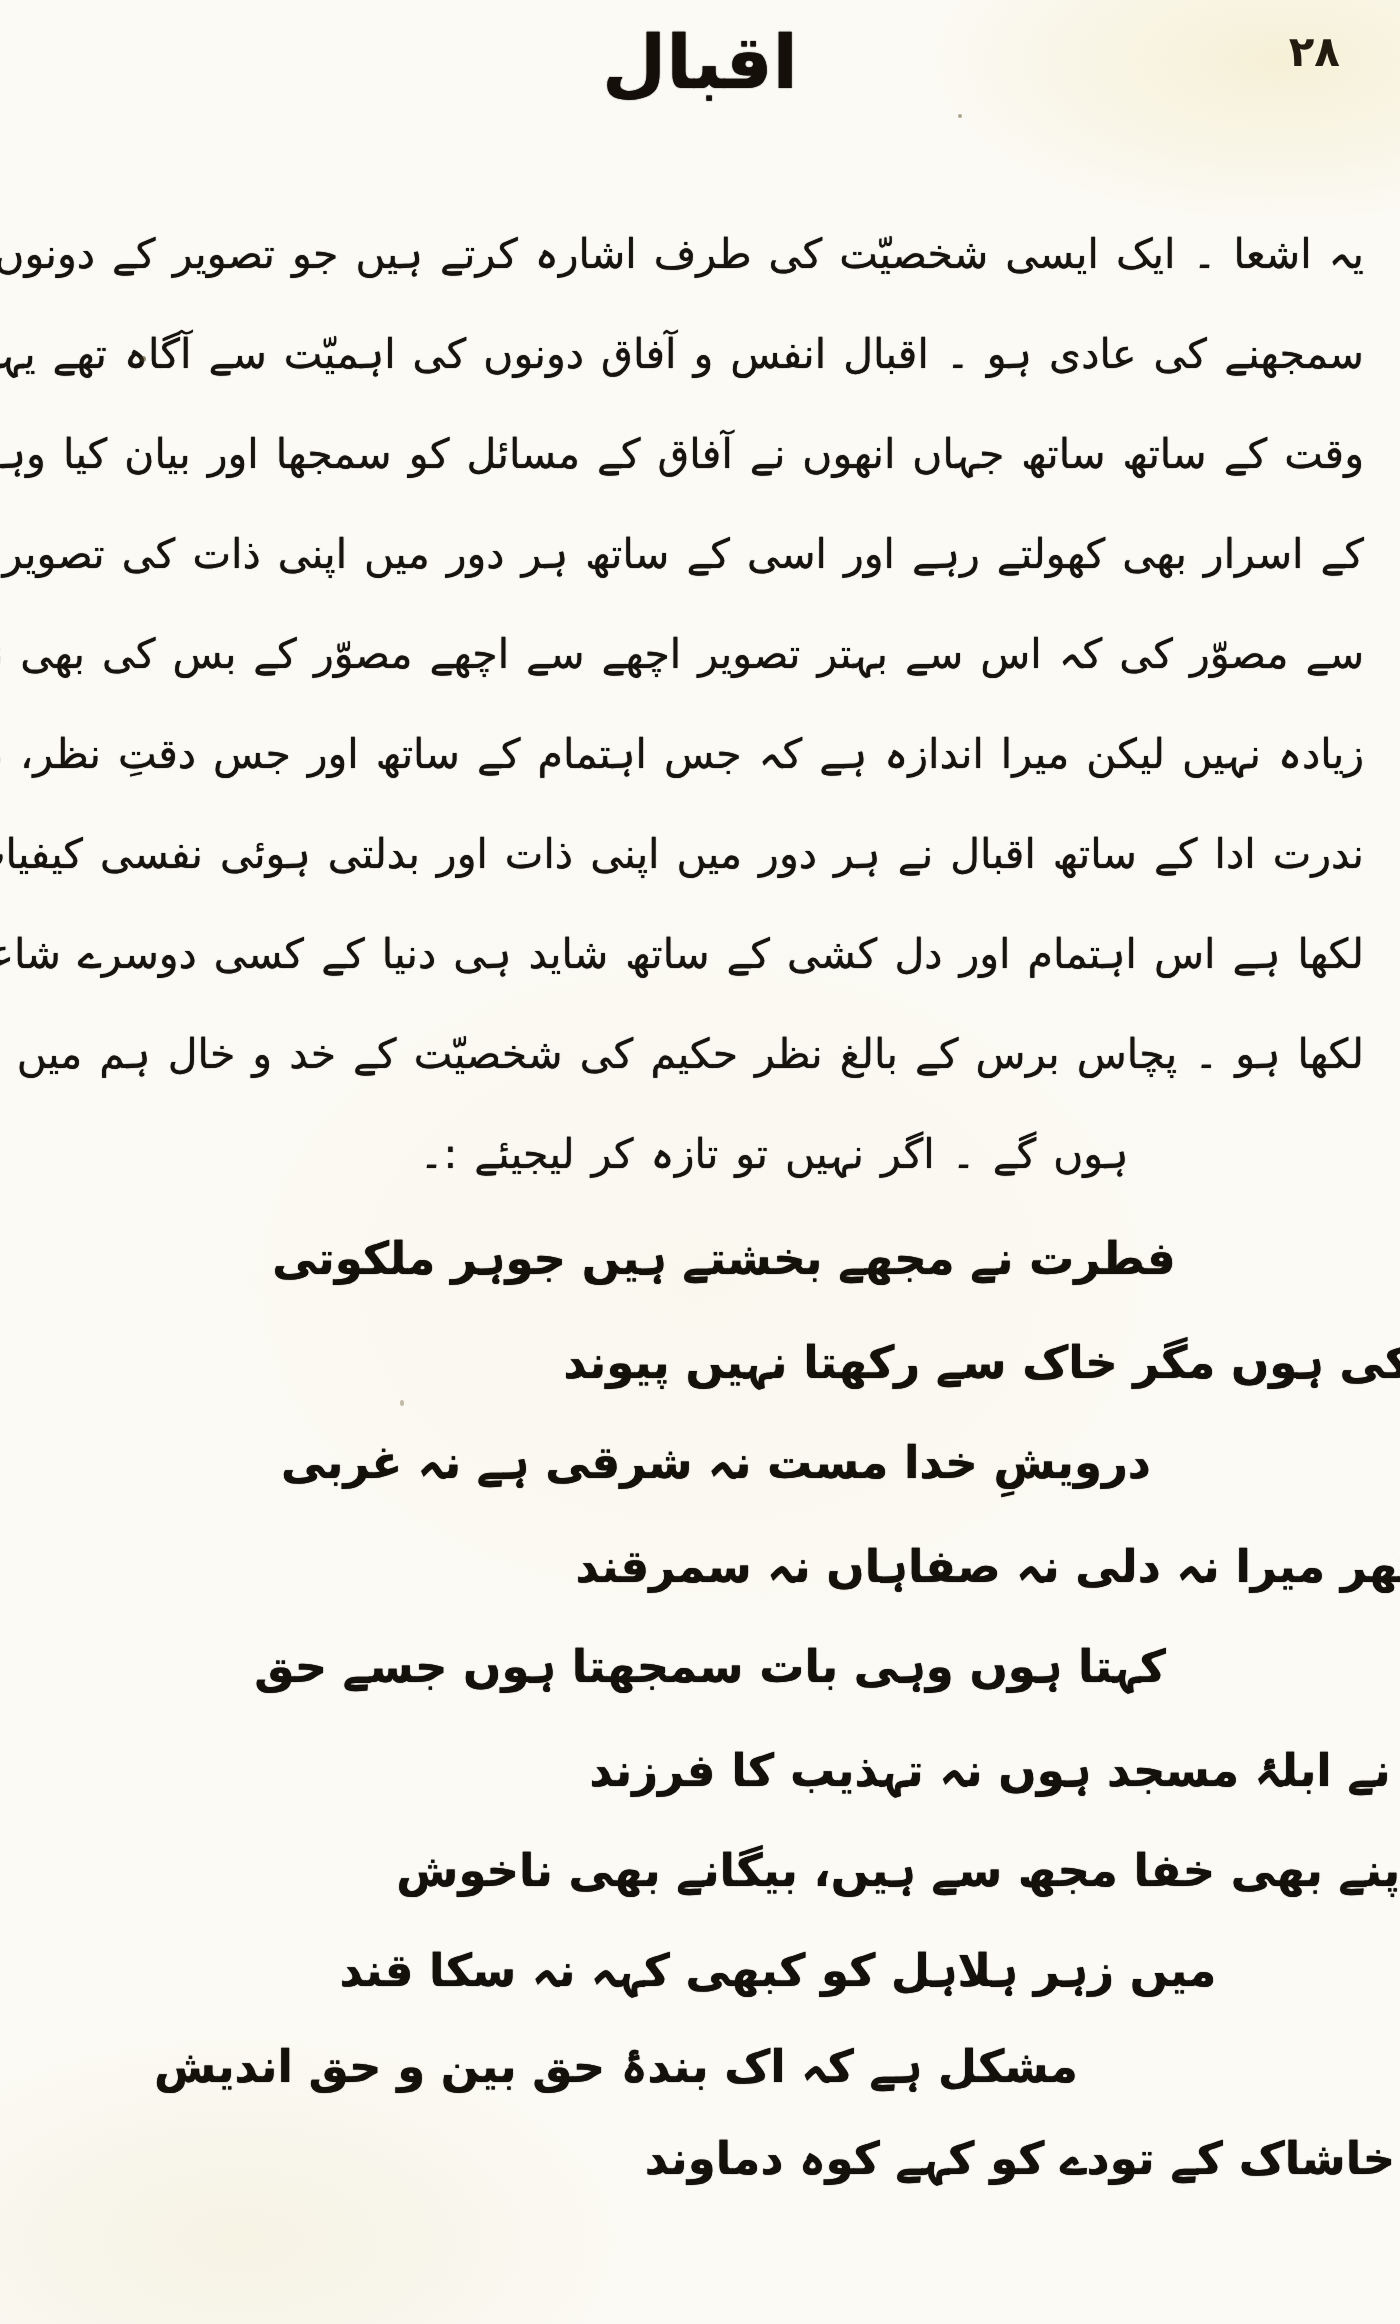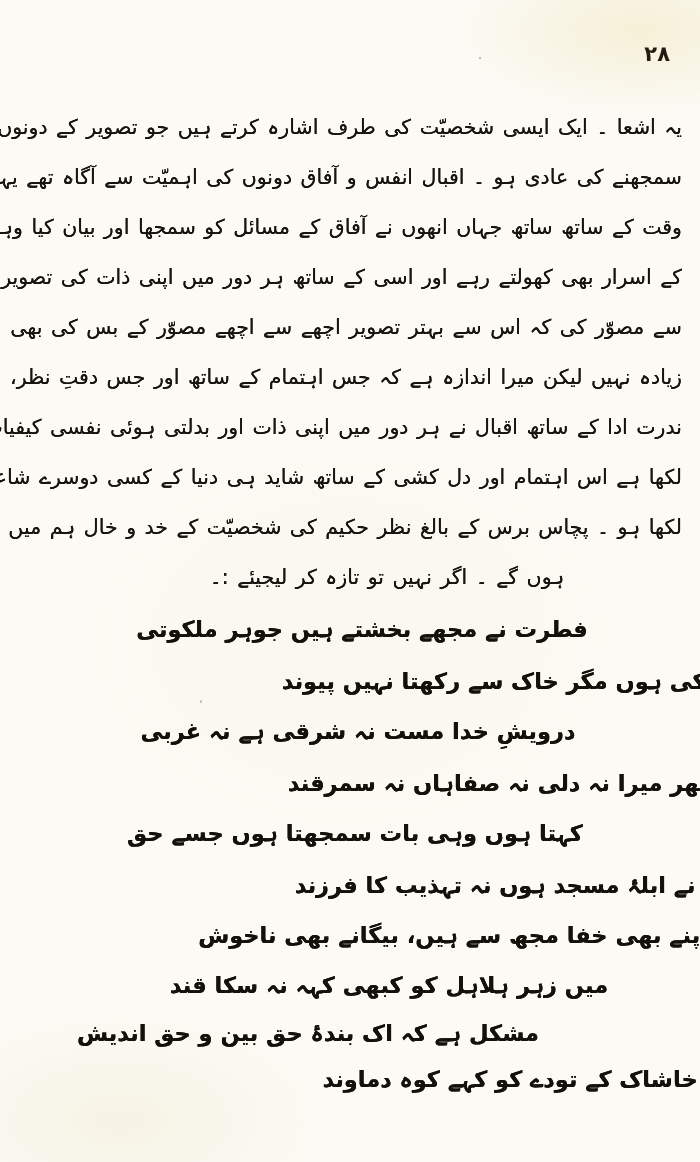--- a/index.html
+++ b/index.html
@@ -13,21 +13,20 @@
       radial-gradient(ellipse 420px 300px at 350px 640px, rgba(240,232,205,.15), rgba(240,232,205,0) 75%),
       #fbfaf4;
     overflow:hidden;
     font-family:"DejaVu Sans", sans-serif;
     color:#17130e;
   }
   .page-number{
     position:absolute;top:14px;right:30px;
     font-size:21px;font-weight:bold;color:#241b10;
     letter-spacing:1px;
-    margin-top:28px;
   }
   .book-title{
     position:absolute;top:10px;left:0;width:100%;
     text-align:center;
     font-size:37px;font-weight:bold;color:#141009;
     text-shadow:0 0 .6px #141009;
   }
   .prose{
     position:absolute;top:102px;right:18px;left:18px;
     direction:rtl;
@@ -71,20 +70,21 @@
   .speck.s2{width:2px;height:2px;top:57px;left:479px;background:rgba(80,60,25,.45);}
   .speck.s3{width:2px;height:3px;top:700px;left:200px;background:rgba(90,70,30,.35);}
 </style>
 </head>
 <body>
 
 <div class="page">
 
   <div class="page-number">۲۸</div>
 
+  <div class="book-title">اقبال</div>
 
   <div class="prose">
     <div class="prose-line">یہ اشعا ۔ ایک ایسی شخصیّت کی طرف اشارہ کرتے ہیں جو تصویر کے دونوں رُخ دیکھنے اور</div>
     <div class="prose-line">سمجھنے کی عادی ہو ۔ اقبال انفس و آفاق دونوں کی اہمیّت سے آگاہ تھے یہی وجہ ہے کہ</div>
     <div class="prose-line">وقت کے ساتھ ساتھ جہاں انھوں نے آفاق کے مسائل کو سمجھا اور بیان کیا وہاں وہ انفس</div>
     <div class="prose-line">کے اسرار بھی کھولتے رہے اور اسی کے ساتھ ہر دور میں اپنی ذات کی تصویر ایسے حسین رنگوں</div>
     <div class="prose-line">سے مصوّر کی کہ اس سے بہتر تصویر اچھے سے اچھے مصوّر کے بس کی بھی نہیں ۔ میرا مطالعہ</div>
     <div class="prose-line">زیادہ نہیں لیکن میرا اندازہ ہے کہ جس اہتمام کے ساتھ اور جس دقتِ نظر، صحت بیان اور</div>
     <div class="prose-line">ندرت ادا کے ساتھ اقبال نے ہر دور میں اپنی ذات اور بدلتی ہوئی نفسی کیفیات کے متعلق</div>
     <div class="prose-line">لکھا ہے اس اہتمام اور دل کشی کے ساتھ شاید ہی دنیا کے کسی دوسرے شاعر نے اپنے متعلق</div>

